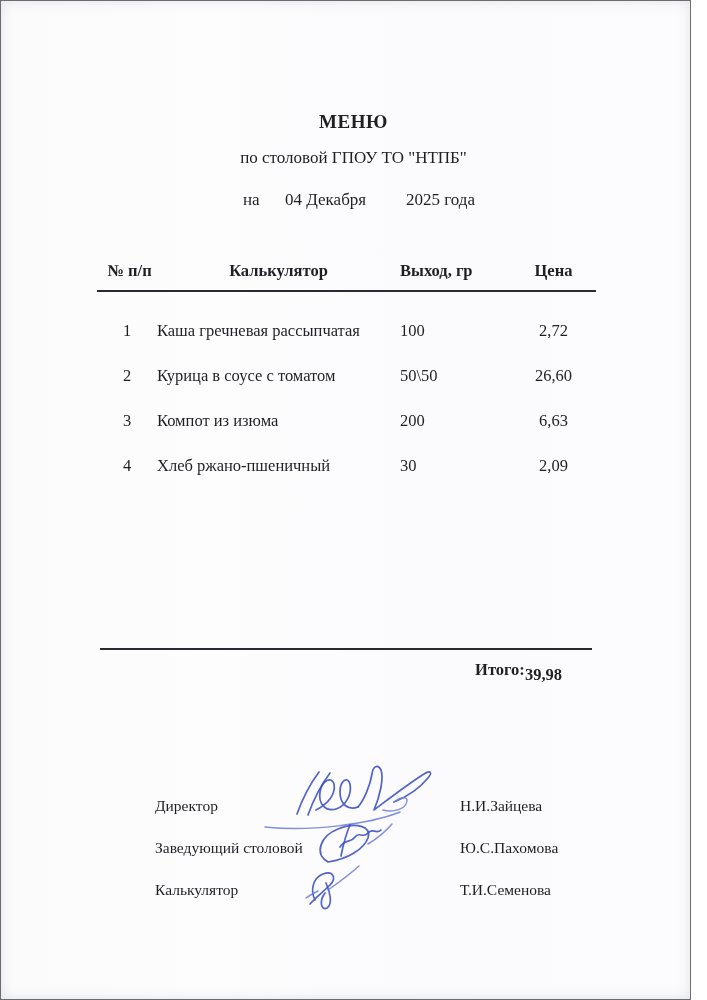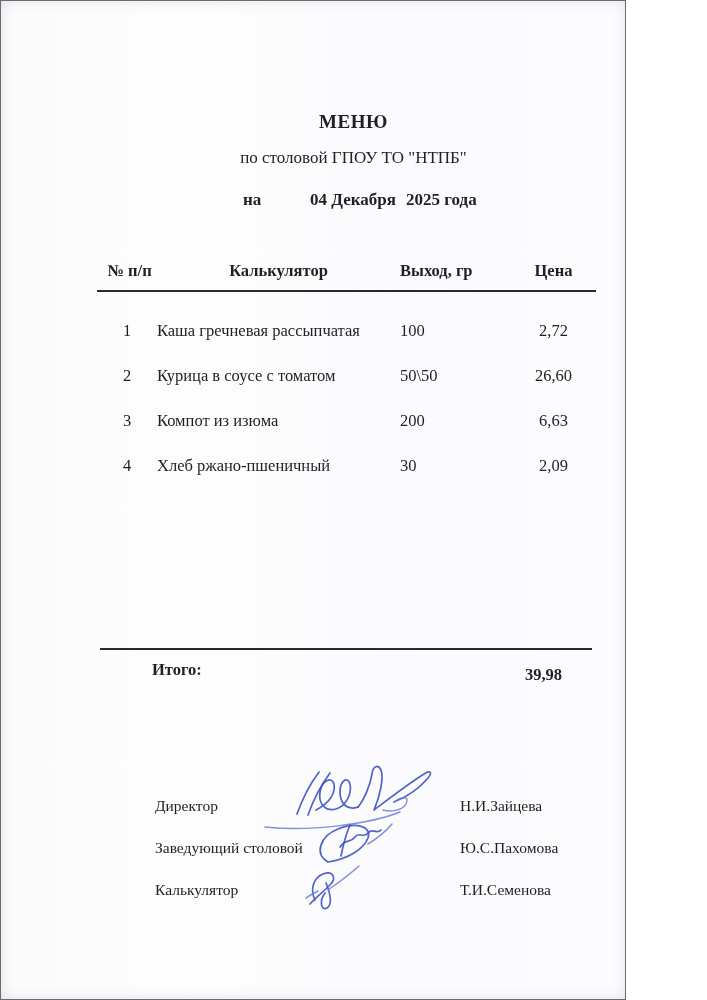--- a/index.html
+++ b/index.html
@@ -1,52 +1,52 @@
 <!DOCTYPE html>
 <html><head>
 <meta charset="utf-8">
 <style>
   html,body{margin:0;padding:0;background:#ffffff;}
   .page{
     position:relative;
-    width:626px;height:1000px;
+    width:691px;height:1000px;
     background:linear-gradient(90deg,#fbfbfc 0%,#fdfdfe 30%,#fbfbfd 62%,#fcfcfe 100%);
     font-family:"Liberation Serif","DejaVu Serif",serif;
     color:#1f1f24;
     overflow:hidden;
     box-shadow:inset 0 0 0 1px #6b6b74, inset 0 0 14px rgba(150,150,162,.28);
   }
   .centered{position:absolute;left:7px;width:693px;text-align:center;}
   .doc-title{top:111px;font-size:19px;font-weight:bold;letter-spacing:.6px;}
   .doc-subtitle{top:148px;font-size:17px;}
   .date-line{position:absolute;top:190px;left:0;width:707px;font-size:17px;}
-  .date-line span{position:absolute;white-space:nowrap;font-weight:bold;}
+  .date-line span{position:absolute;white-space:nowrap;}
   .date-prefix{left:243px;}
-  .date-day{left:310px;}
+  .date-day{left:285px;}
   .date-year{left:406px;}
 
   .menu-table{position:absolute;top:255px;left:97px;width:499px;font-size:16.5px;}
   .t-head{
     display:grid;grid-template-columns:60px 243px 111px 85px;
     font-weight:bold;padding-top:6px;padding-bottom:9px;
     border-bottom:2px solid #2a2a30;
   }
   .t-row{display:grid;grid-template-columns:60px 243px 111px 85px;height:23px;line-height:23px;margin-top:22px;}
   .t-row.first{margin-top:27px;}
   .c-num-h{text-align:center;padding-left:5px;}
   .c-num{text-align:center;}
   .c-name-h{text-align:center;}
   .c-name{text-align:left;padding-left:-0px;}
   .c-out{}
   .c-price{text-align:center;}
 
   .total-block{
     position:absolute;top:648px;left:100px;width:492px;
     border-top:2px solid #2a2a30;padding-top:10px;
-    display:flex;justify-content:space-between;
+    display:flex;justify-content:flex-end;
     font-size:16.5px;font-weight:bold;
   }
   .total-label{margin-left:52px;}
   .total-value{margin-right:30px;margin-top:5px;}
 
   .sig-row{position:absolute;left:155px;width:440px;height:19px;font-size:15.5px;}
   .sig-row .role{position:absolute;left:0;white-space:nowrap;}
   .sig-row .name{position:absolute;left:305px;white-space:nowrap;}
   .sig-1{top:797px;}
   .sig-2{top:839px;}

